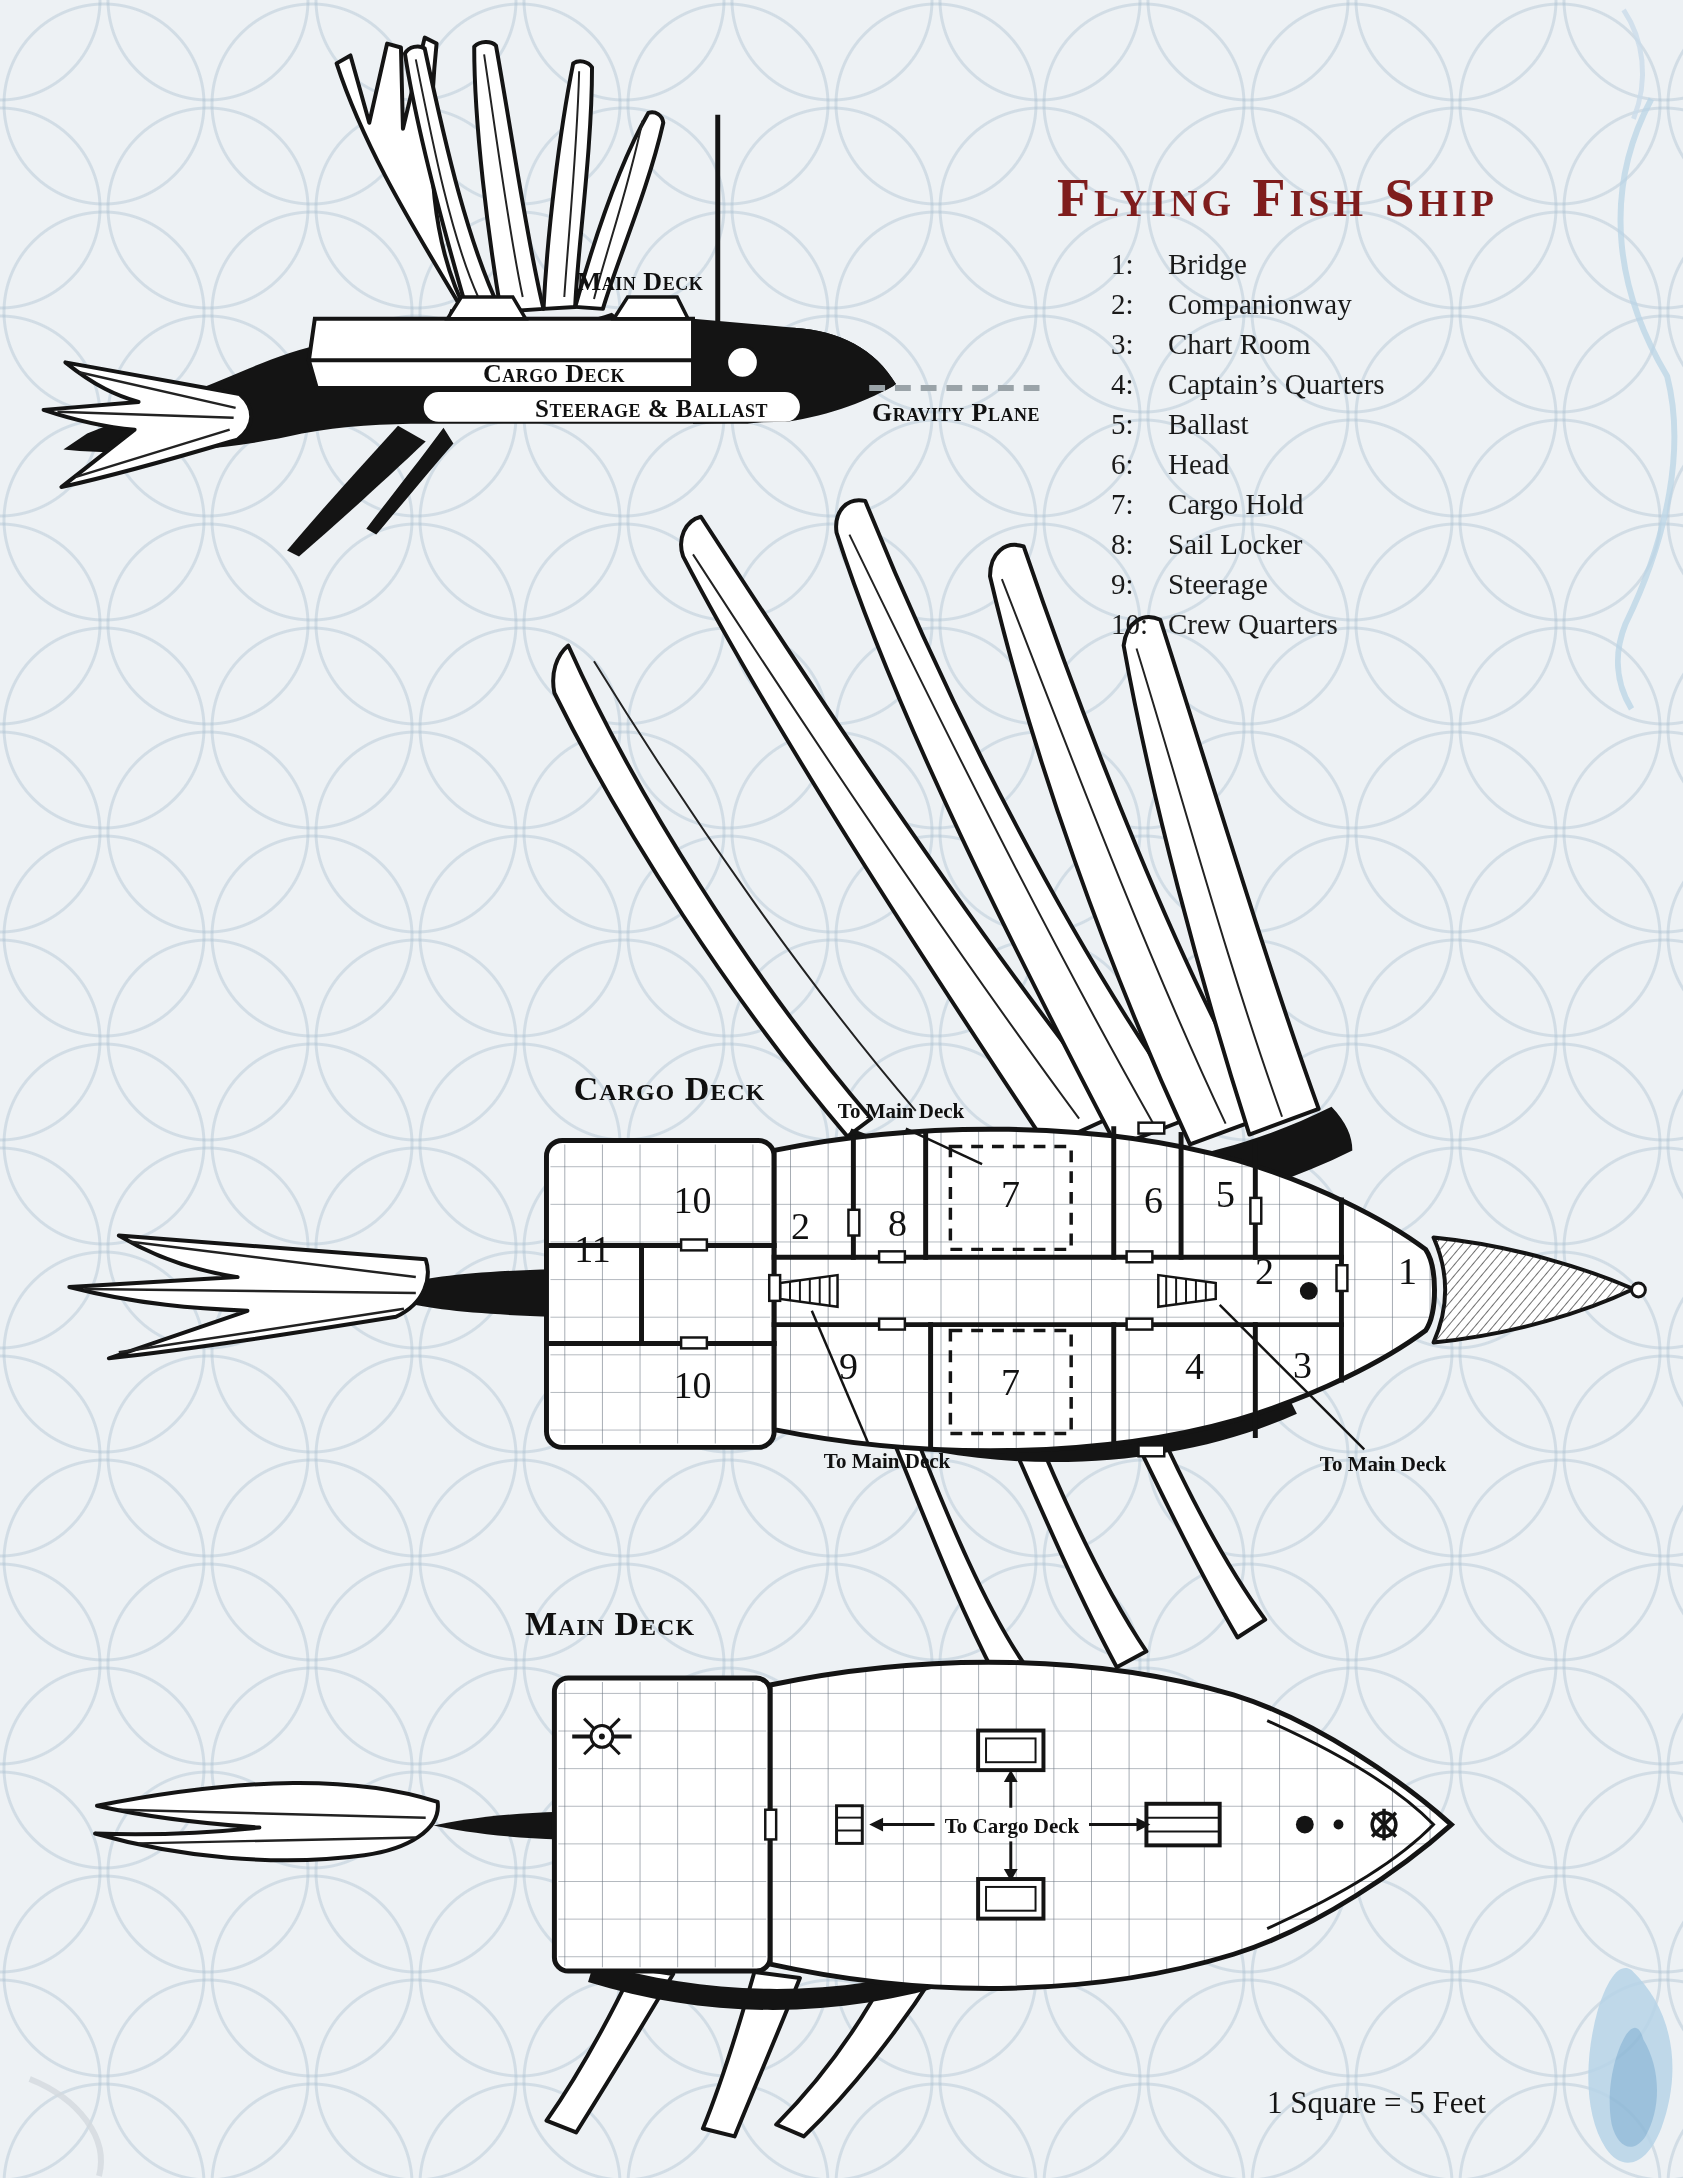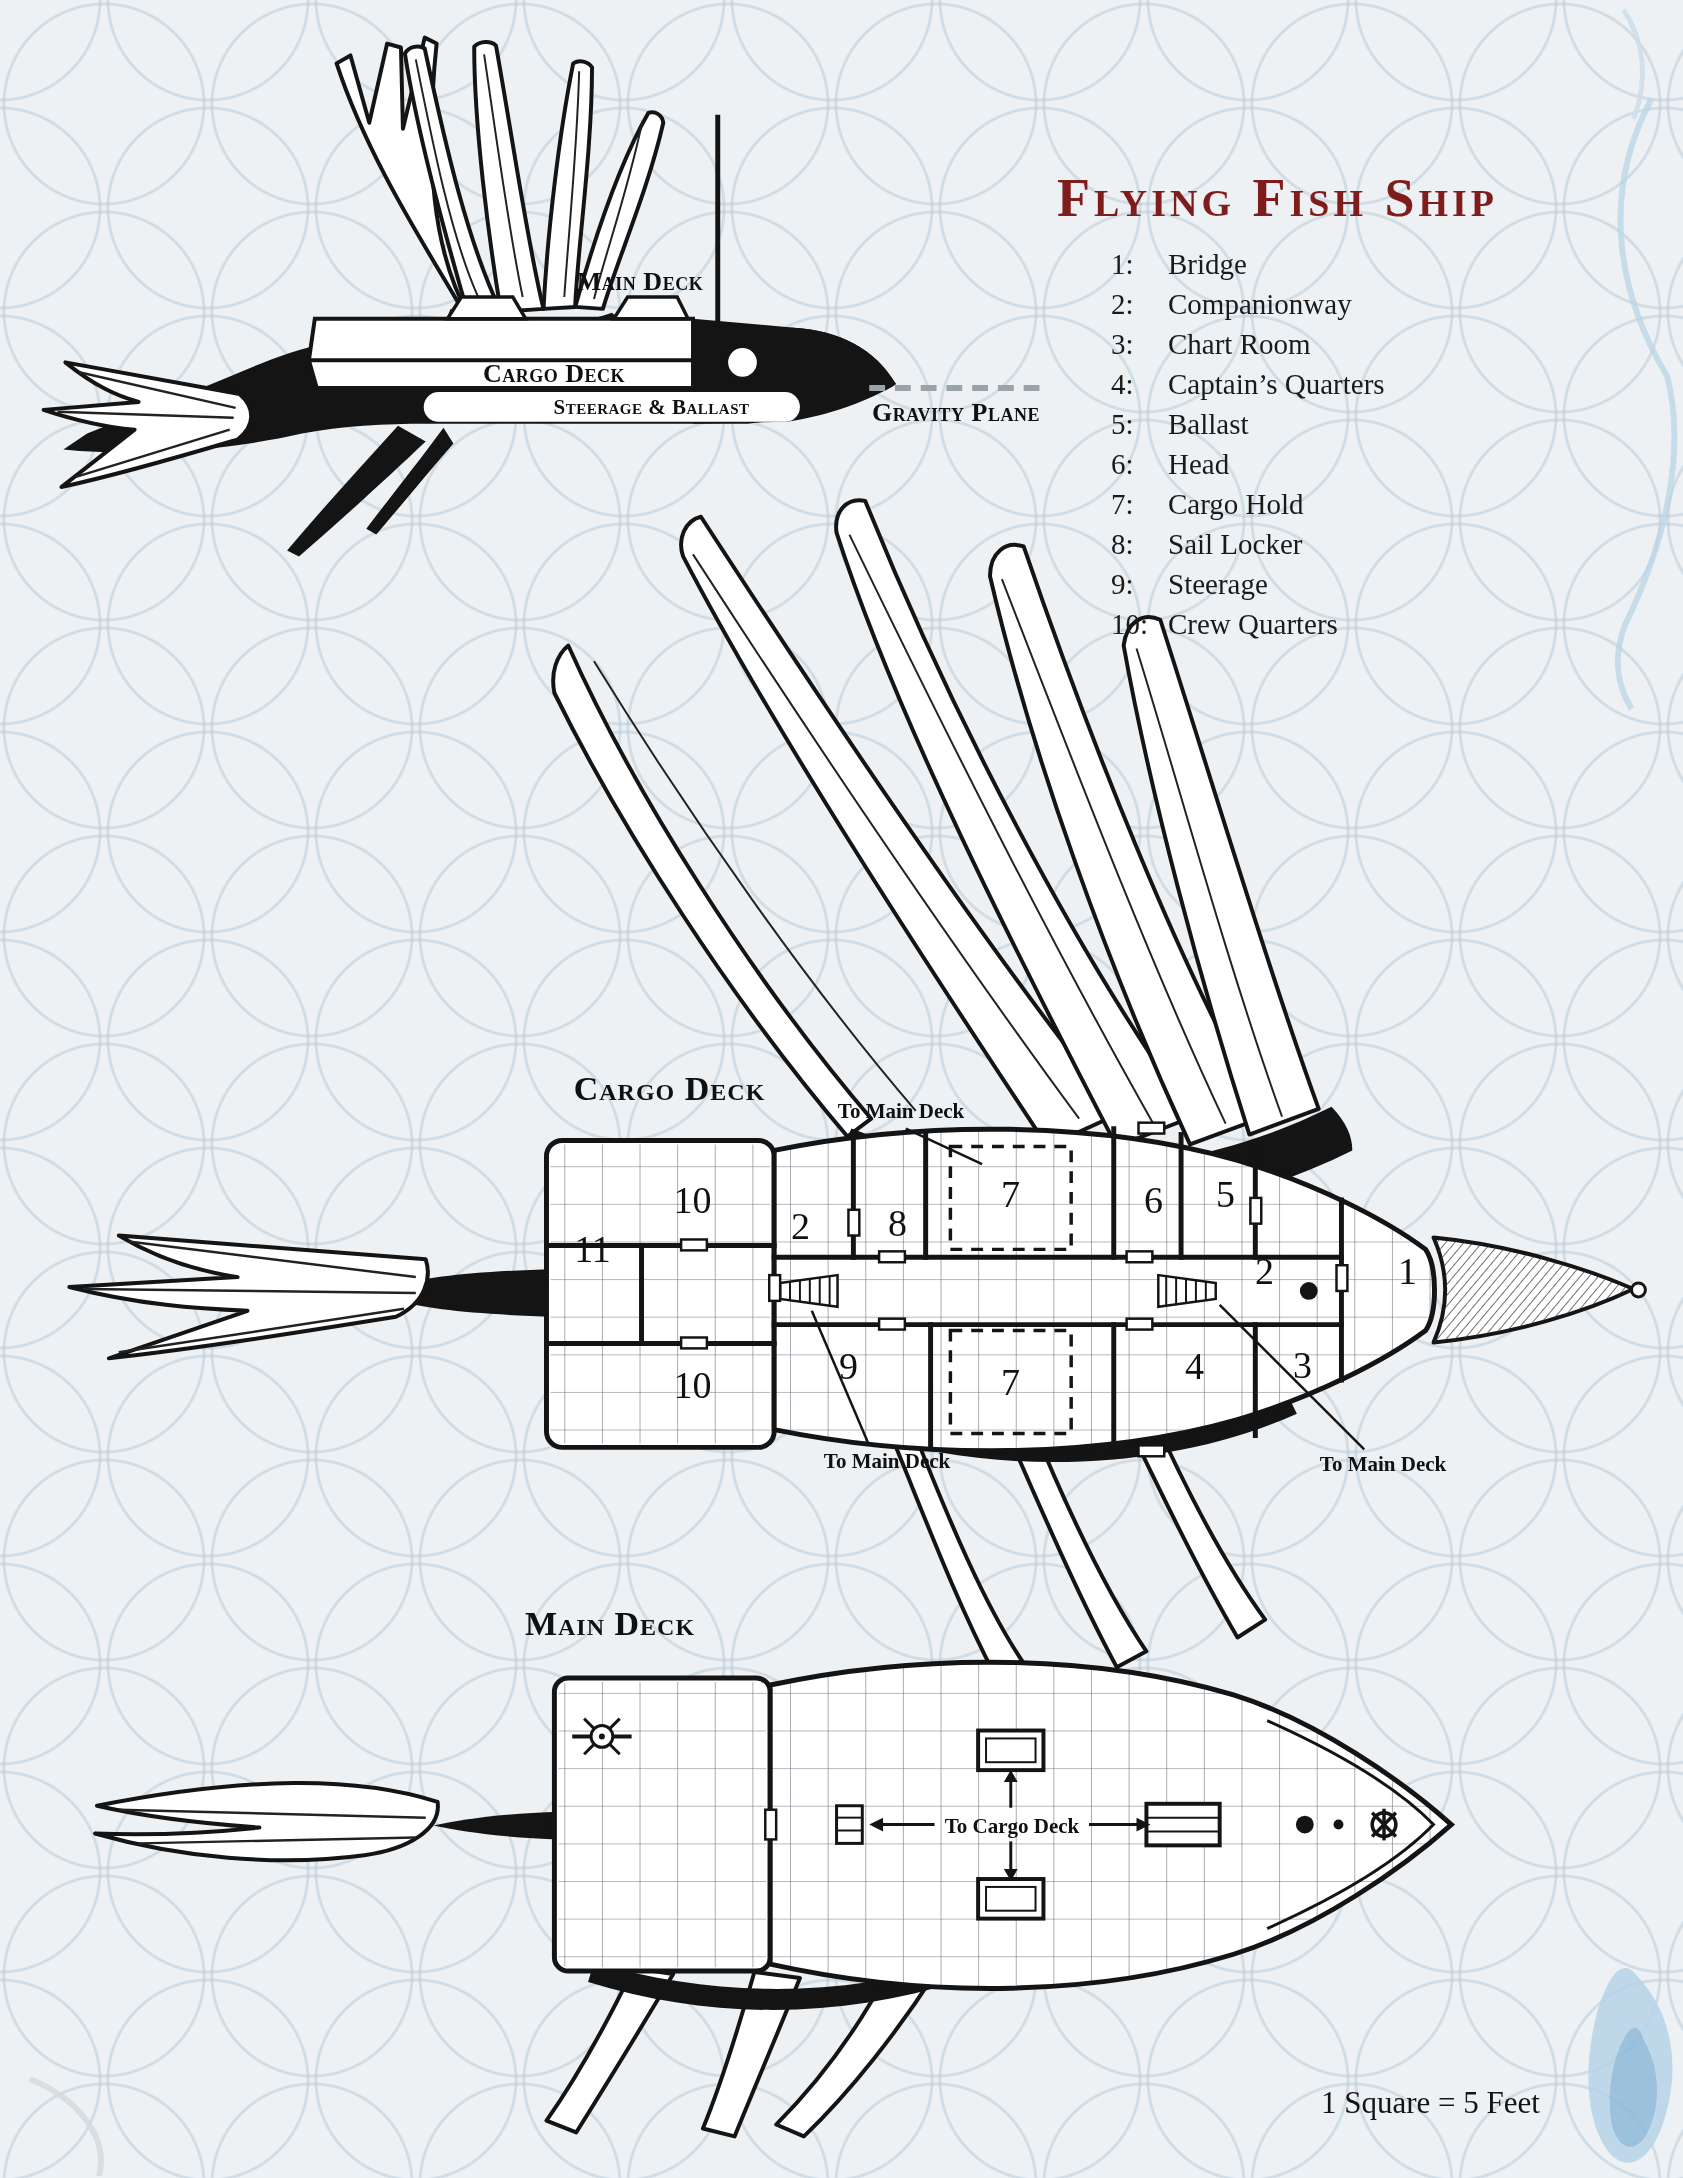--- a/index.html
+++ b/index.html
@@ -40,33 +40,33 @@
   .deck-title {
     text-align:center;
     font-size:34px; font-weight:700; font-variant:small-caps;
     letter-spacing:1px; color:#101010;
   }
   .side-label {
     text-align:center;
     font-size:26px; font-weight:700; font-variant:small-caps;
     letter-spacing:0.5px; color:#101010;
   }
-  .side-label.small { font-size:21px;text-align:center; }
+  .side-label.small { font-size:25px;text-align:center; }
   .room-num {
     width:59px; text-align:center;
     font-size:38px; line-height:42px; font-weight:500; color:#111;
   }
   .callout {
     width:198px; text-align:center;
     font-family:Liberation Serif, serif;
     font-size:21px; line-height:24px; font-weight:700; color:#111;
   }
   .scale-note {
     left:1267px; top:2085px; width:327px;
-    text-align:center; font-size:31px; font-weight:500; color:#141414;
+    text-align:left; font-size:31px; font-weight:500; color:#141414;
   }
 </style>
 </head>
 <body>
 
 <div class="scales"></div>
 
 <svg class="artwork" width="1683" height="2178" viewBox="0 0 1700 2200">
   <defs>
     <pattern id="grid" width="38" height="38" patternUnits="userSpaceOnUse">

